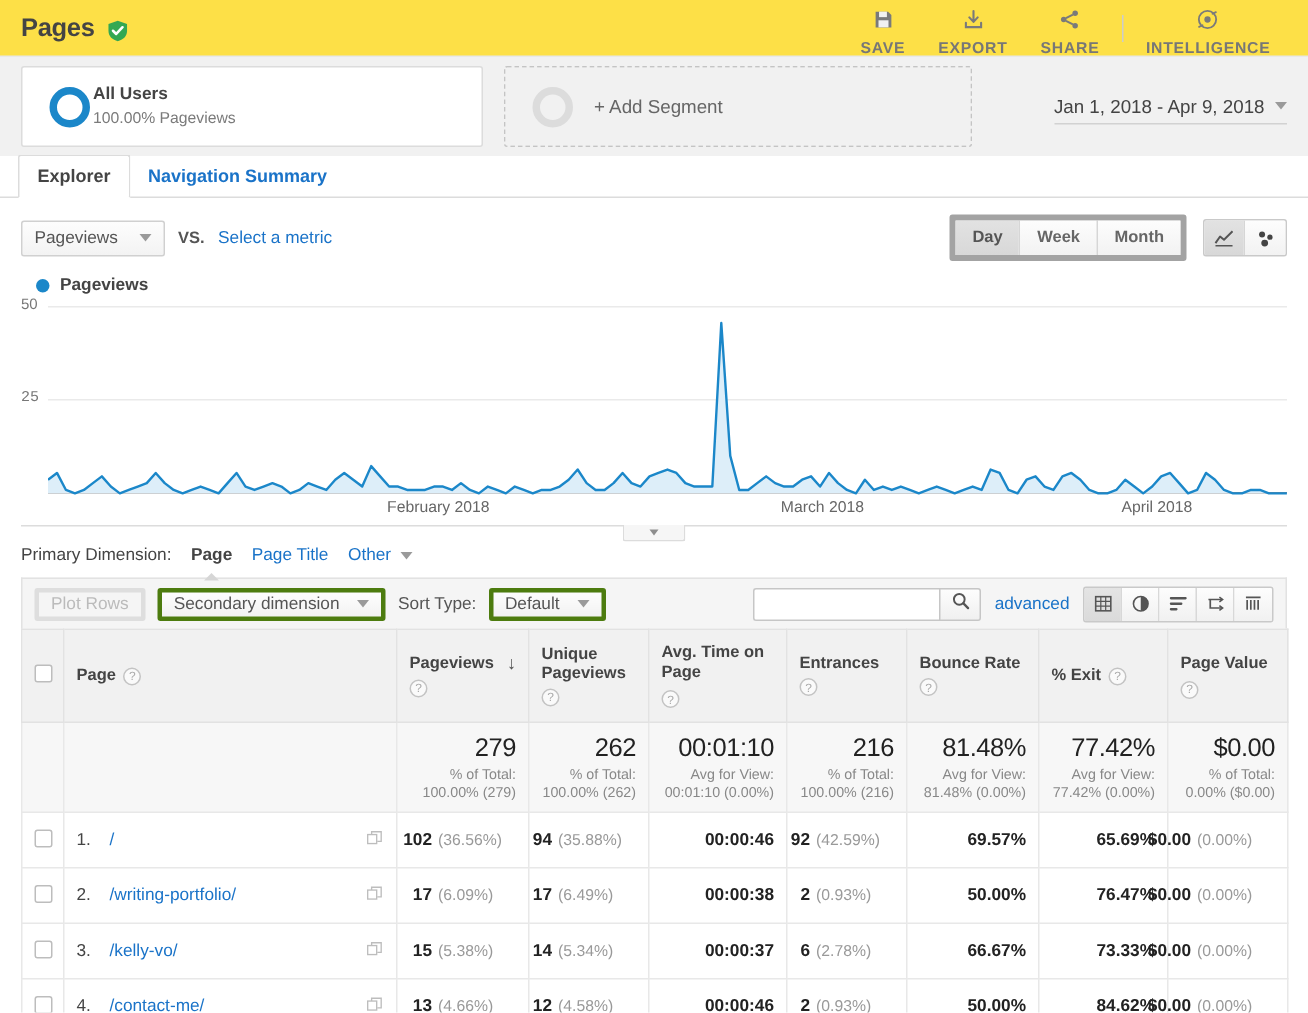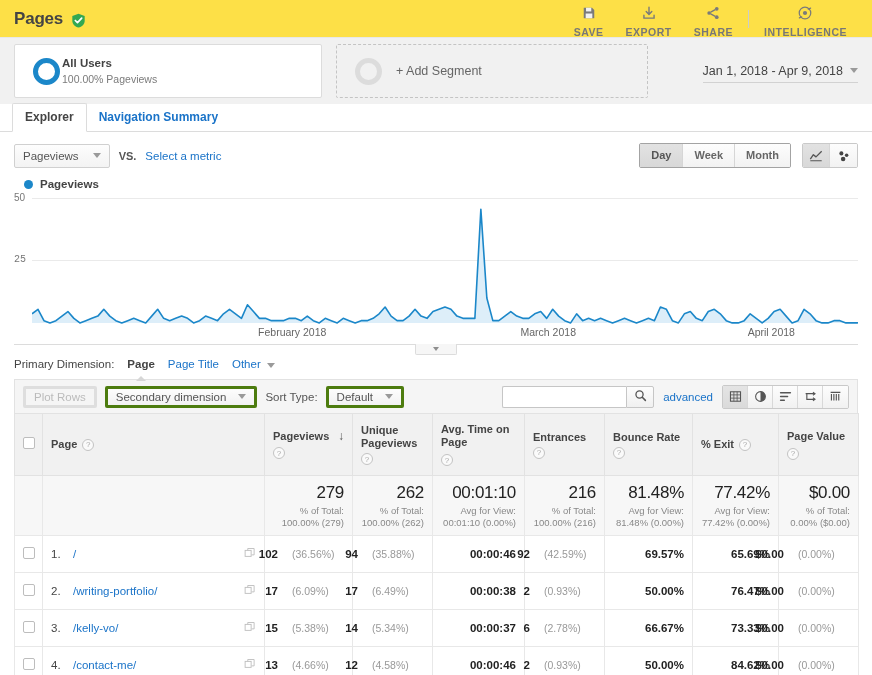--- a/index.html
+++ b/index.html
@@ -137,21 +137,21 @@
     background: linear-gradient(#fdfdfd,#f3f3f3);
     height: 24px;
     display: flex; align-items: center;
     padding: 0 8px;
     font-size: 11.5px; color: #555;
     gap: 14px; cursor: pointer;
   }
   .vs { font-size: 11px; font-weight: bold; color: #555; }
   .link { font-size: 11.5px; color: #1a73c8; cursor: pointer; }
   .mr-right { margin-left: auto; display: flex; align-items: center; gap: 11px; }
-  .btngroup { display: flex; border: 1px solid #a3a3a3; border-radius: 2px; overflow: hidden; }
+  .btngroup { display: flex; border: 4px solid #a3a3a3; border-radius: 2px; overflow: hidden; }
   .btngroup > div {
     font-size: 11px; font-weight: bold; color: #666;
     padding: 0 11px; height: 23px; line-height: 23px;
     background: linear-gradient(#fdfdfd,#f2f2f2);
     border-right: 1px solid #d6d6d6; cursor: pointer;
   }
   .btngroup > div:last-child { border-right: none; }
   .btngroup > div.on { background: linear-gradient(#e2e2e2,#d8d8d8); color: #555; }
   .iconbtns { display: flex; border: 1px solid #c9c9c9; border-radius: 2px; overflow: hidden; }
   .iconbtns > div {
@@ -292,21 +292,21 @@
     border: 1px solid #bdbdbd; border-radius: 2px;
     background: #fff; display: inline-block; cursor: pointer;
   }
   td.c-check { text-align: center; padding: 8px 4px; }
   .pagecell { display: flex; align-items: center; gap: 0; }
   .idx { width: 22px; color: #444; font-size: 11.5px; }
   .plink { color: #1a73c8; font-size: 11.5px; cursor: pointer; }
   .extlink { margin-left: auto; cursor: pointer; opacity: .55; }
   td.num { text-align: right; }
   .nval { font-weight: bold; color: #222; }
-  .npct { color: #999; font-size: 10.5px; margin-left: 14px; }
+  .npct { color: #999; font-size: 10.5px; margin-left: 4px; }
   .numpair { display: flex; align-items: baseline; justify-content: flex-end; }
   .numpair .npct { min-width: 52px; text-align: left; }
 </style>
 </head>
 <body>
 
 <div class="app">
 
   <div class="header">
     <div class="page-title">Pages</div>

